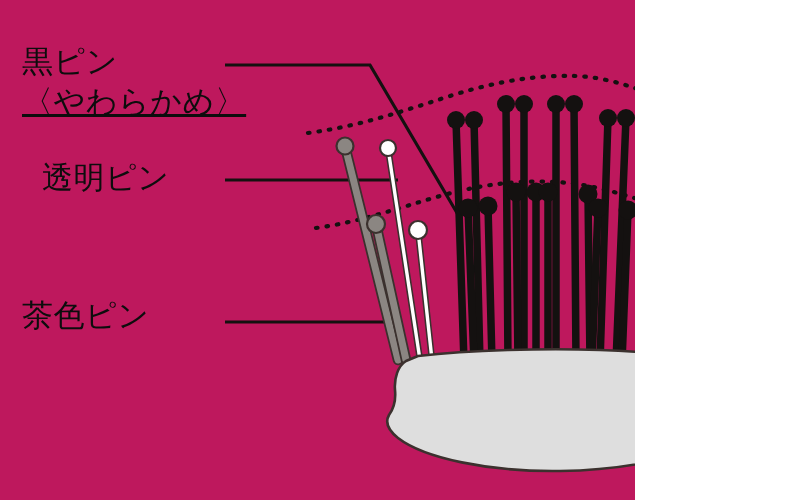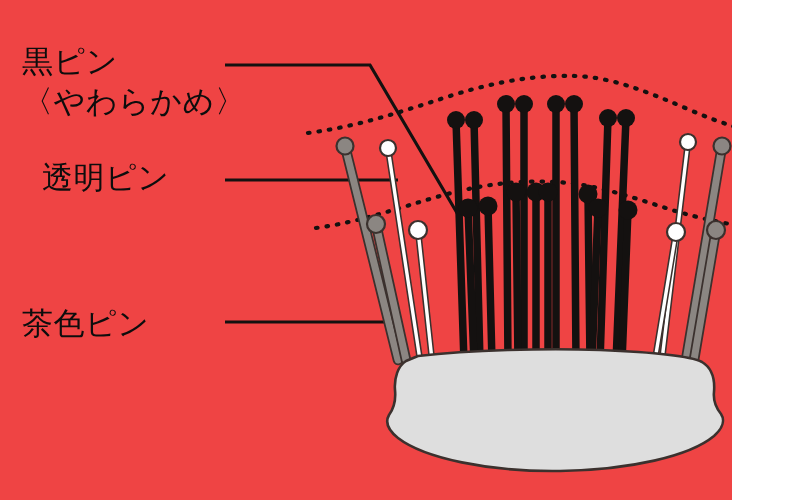--- a/index.html
+++ b/index.html
@@ -5,23 +5,23 @@
   html, body {
     margin: 0;
     padding: 0;
     background: #ffffff;
   }
   body {
     font-family: "Liberation Sans", "DejaVu Sans", sans-serif;
   }
   #page {
     position: relative;
-    width: 732px;
+    width: 635px;
     height: 500px;
-    background: #ef4444;
+    background: #be185d;
     overflow: hidden;
   }
   #diagram-svg {
     position: absolute;
     left: 0;
     top: 0;
     width: 800px;
     height: 500px;
   }
   .label-group {
@@ -31,24 +31,25 @@
     white-space: nowrap;
     letter-spacing: 0.5px;
   }
   .label-line-1 {
     font-size: 31px;
     display: block;
   }
   .label-line-2 {
     font-size: 31px;
     display: block;
+    text-decoration: underline;
   }
   #label-black   { left: 22px; top: 42px;  }
   #label-clear   { left: 22px; top: 158px; margin-left: 20px; }
-  #label-brown   { left: 22px; top: 304px; }
+  #label-brown   { left: 22px; top: 296px; }
 </style>
 </head>
 <body>
 
 <div id="page">
 
   <svg id="diagram-svg" viewBox="0 0 800 500">
     <defs>
 
       <g id="pin-shape"></g>

